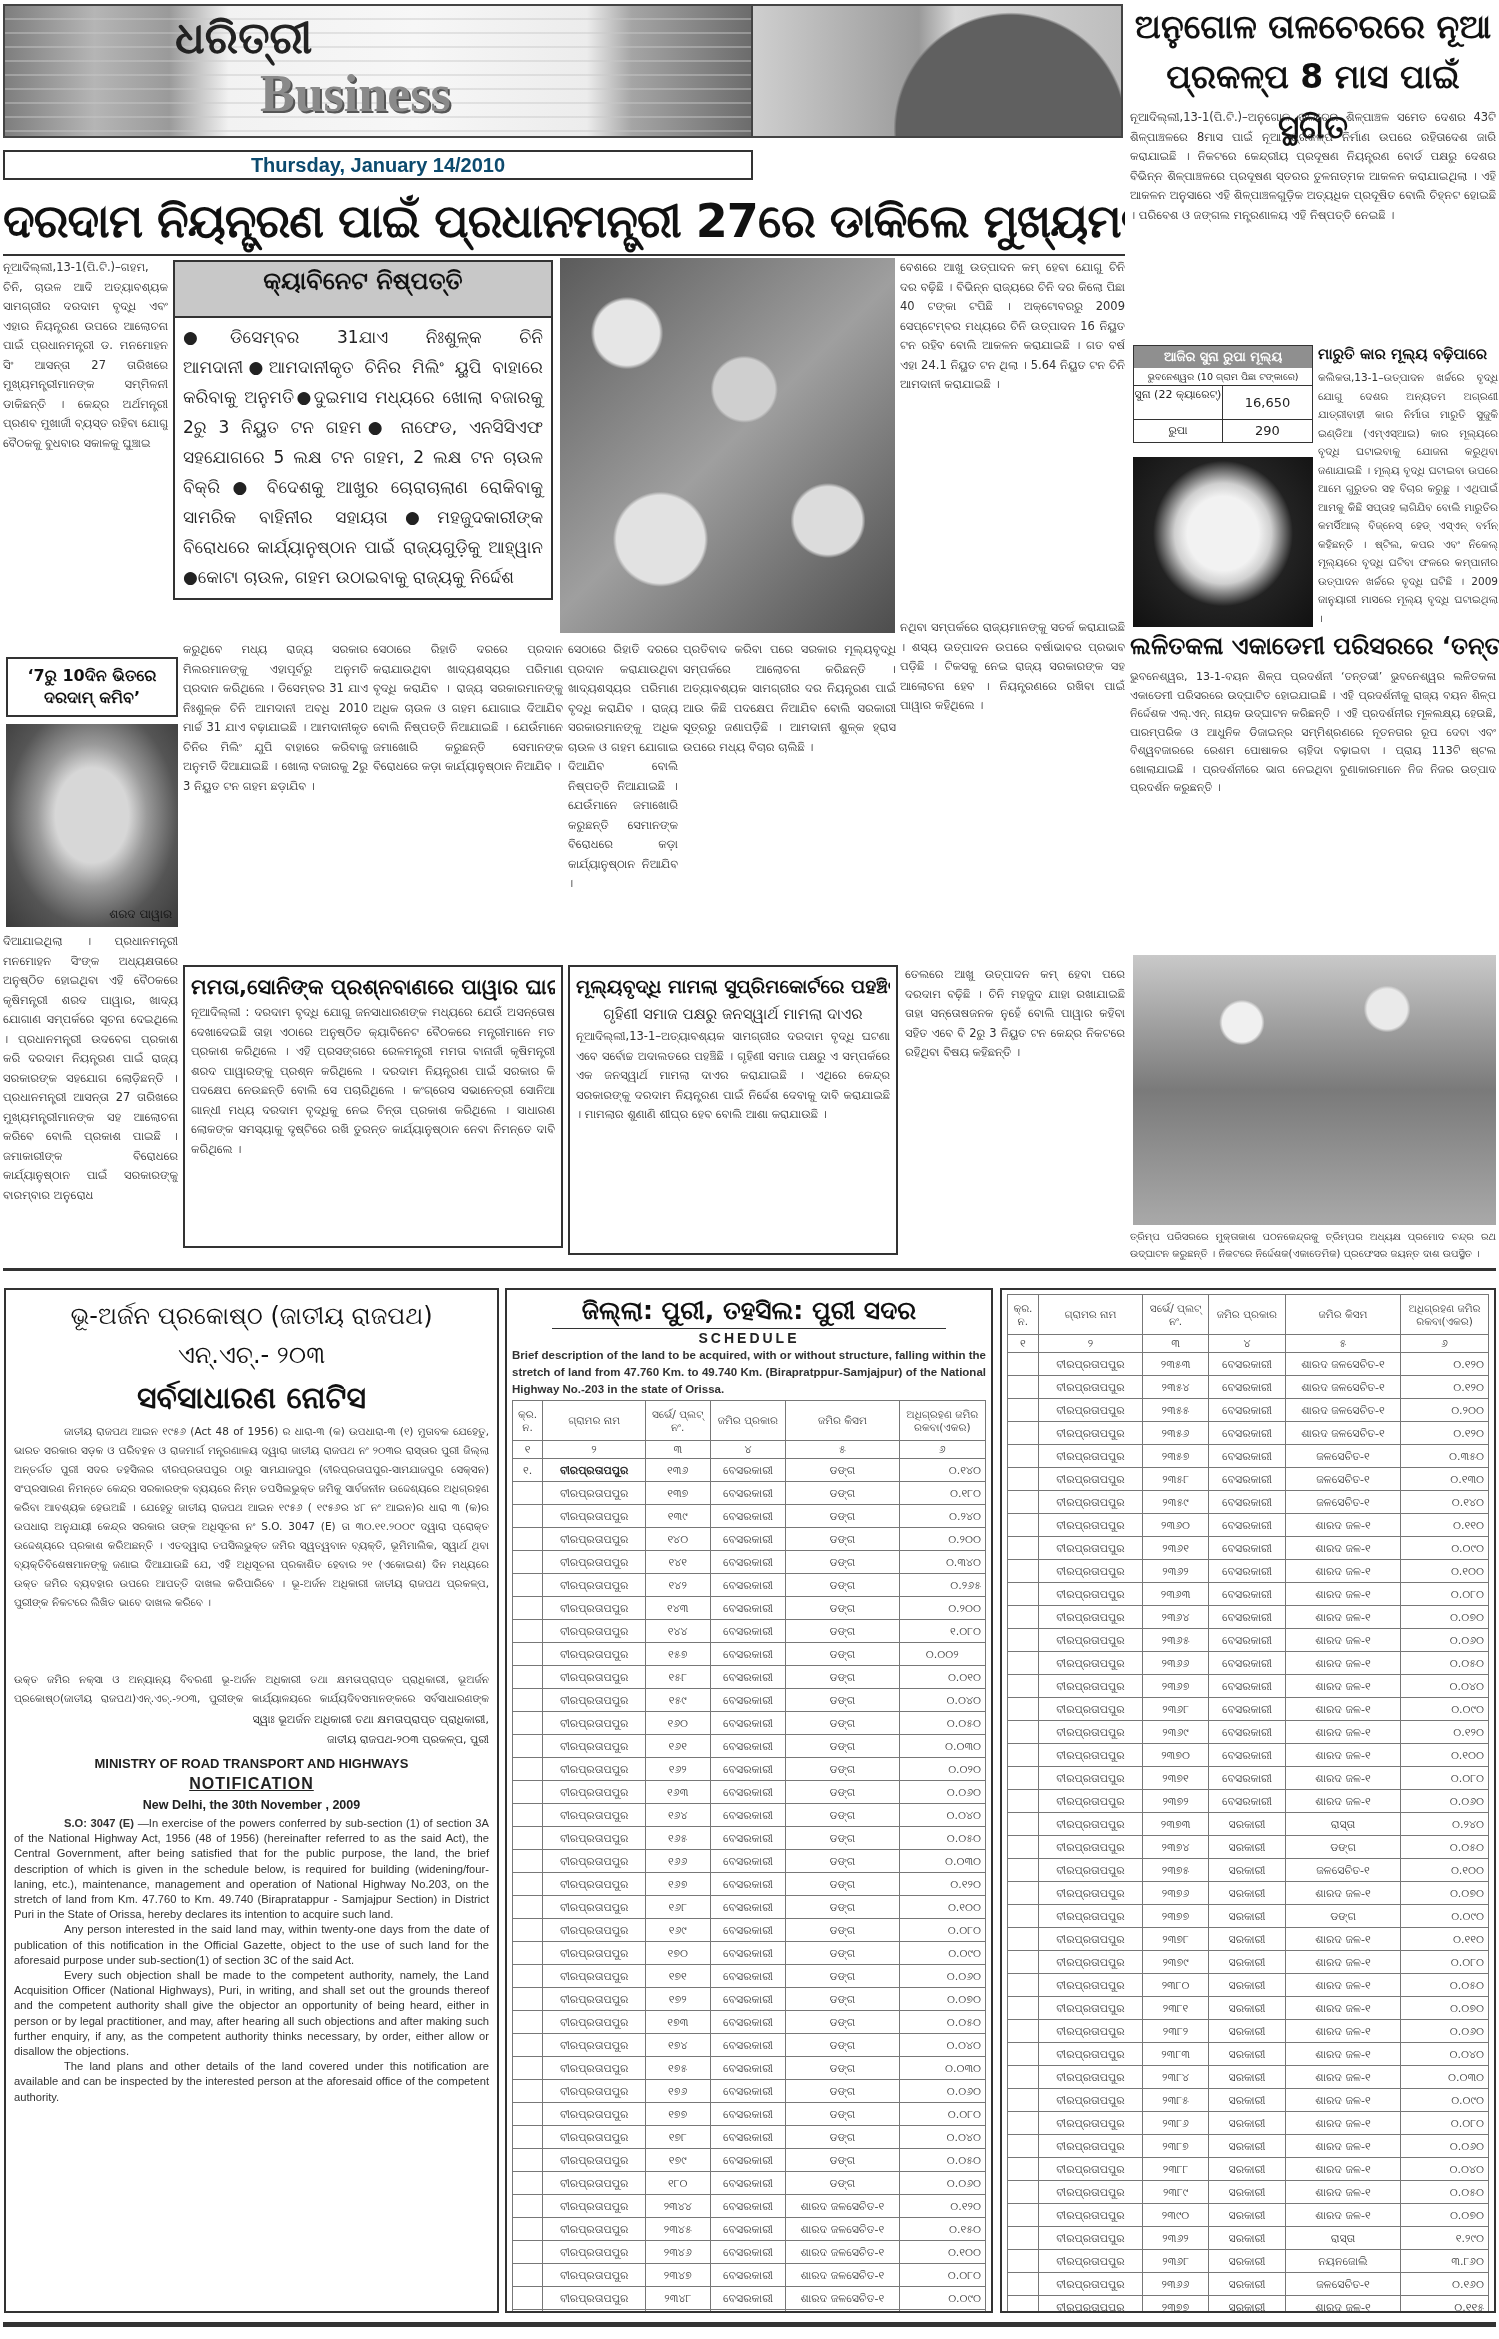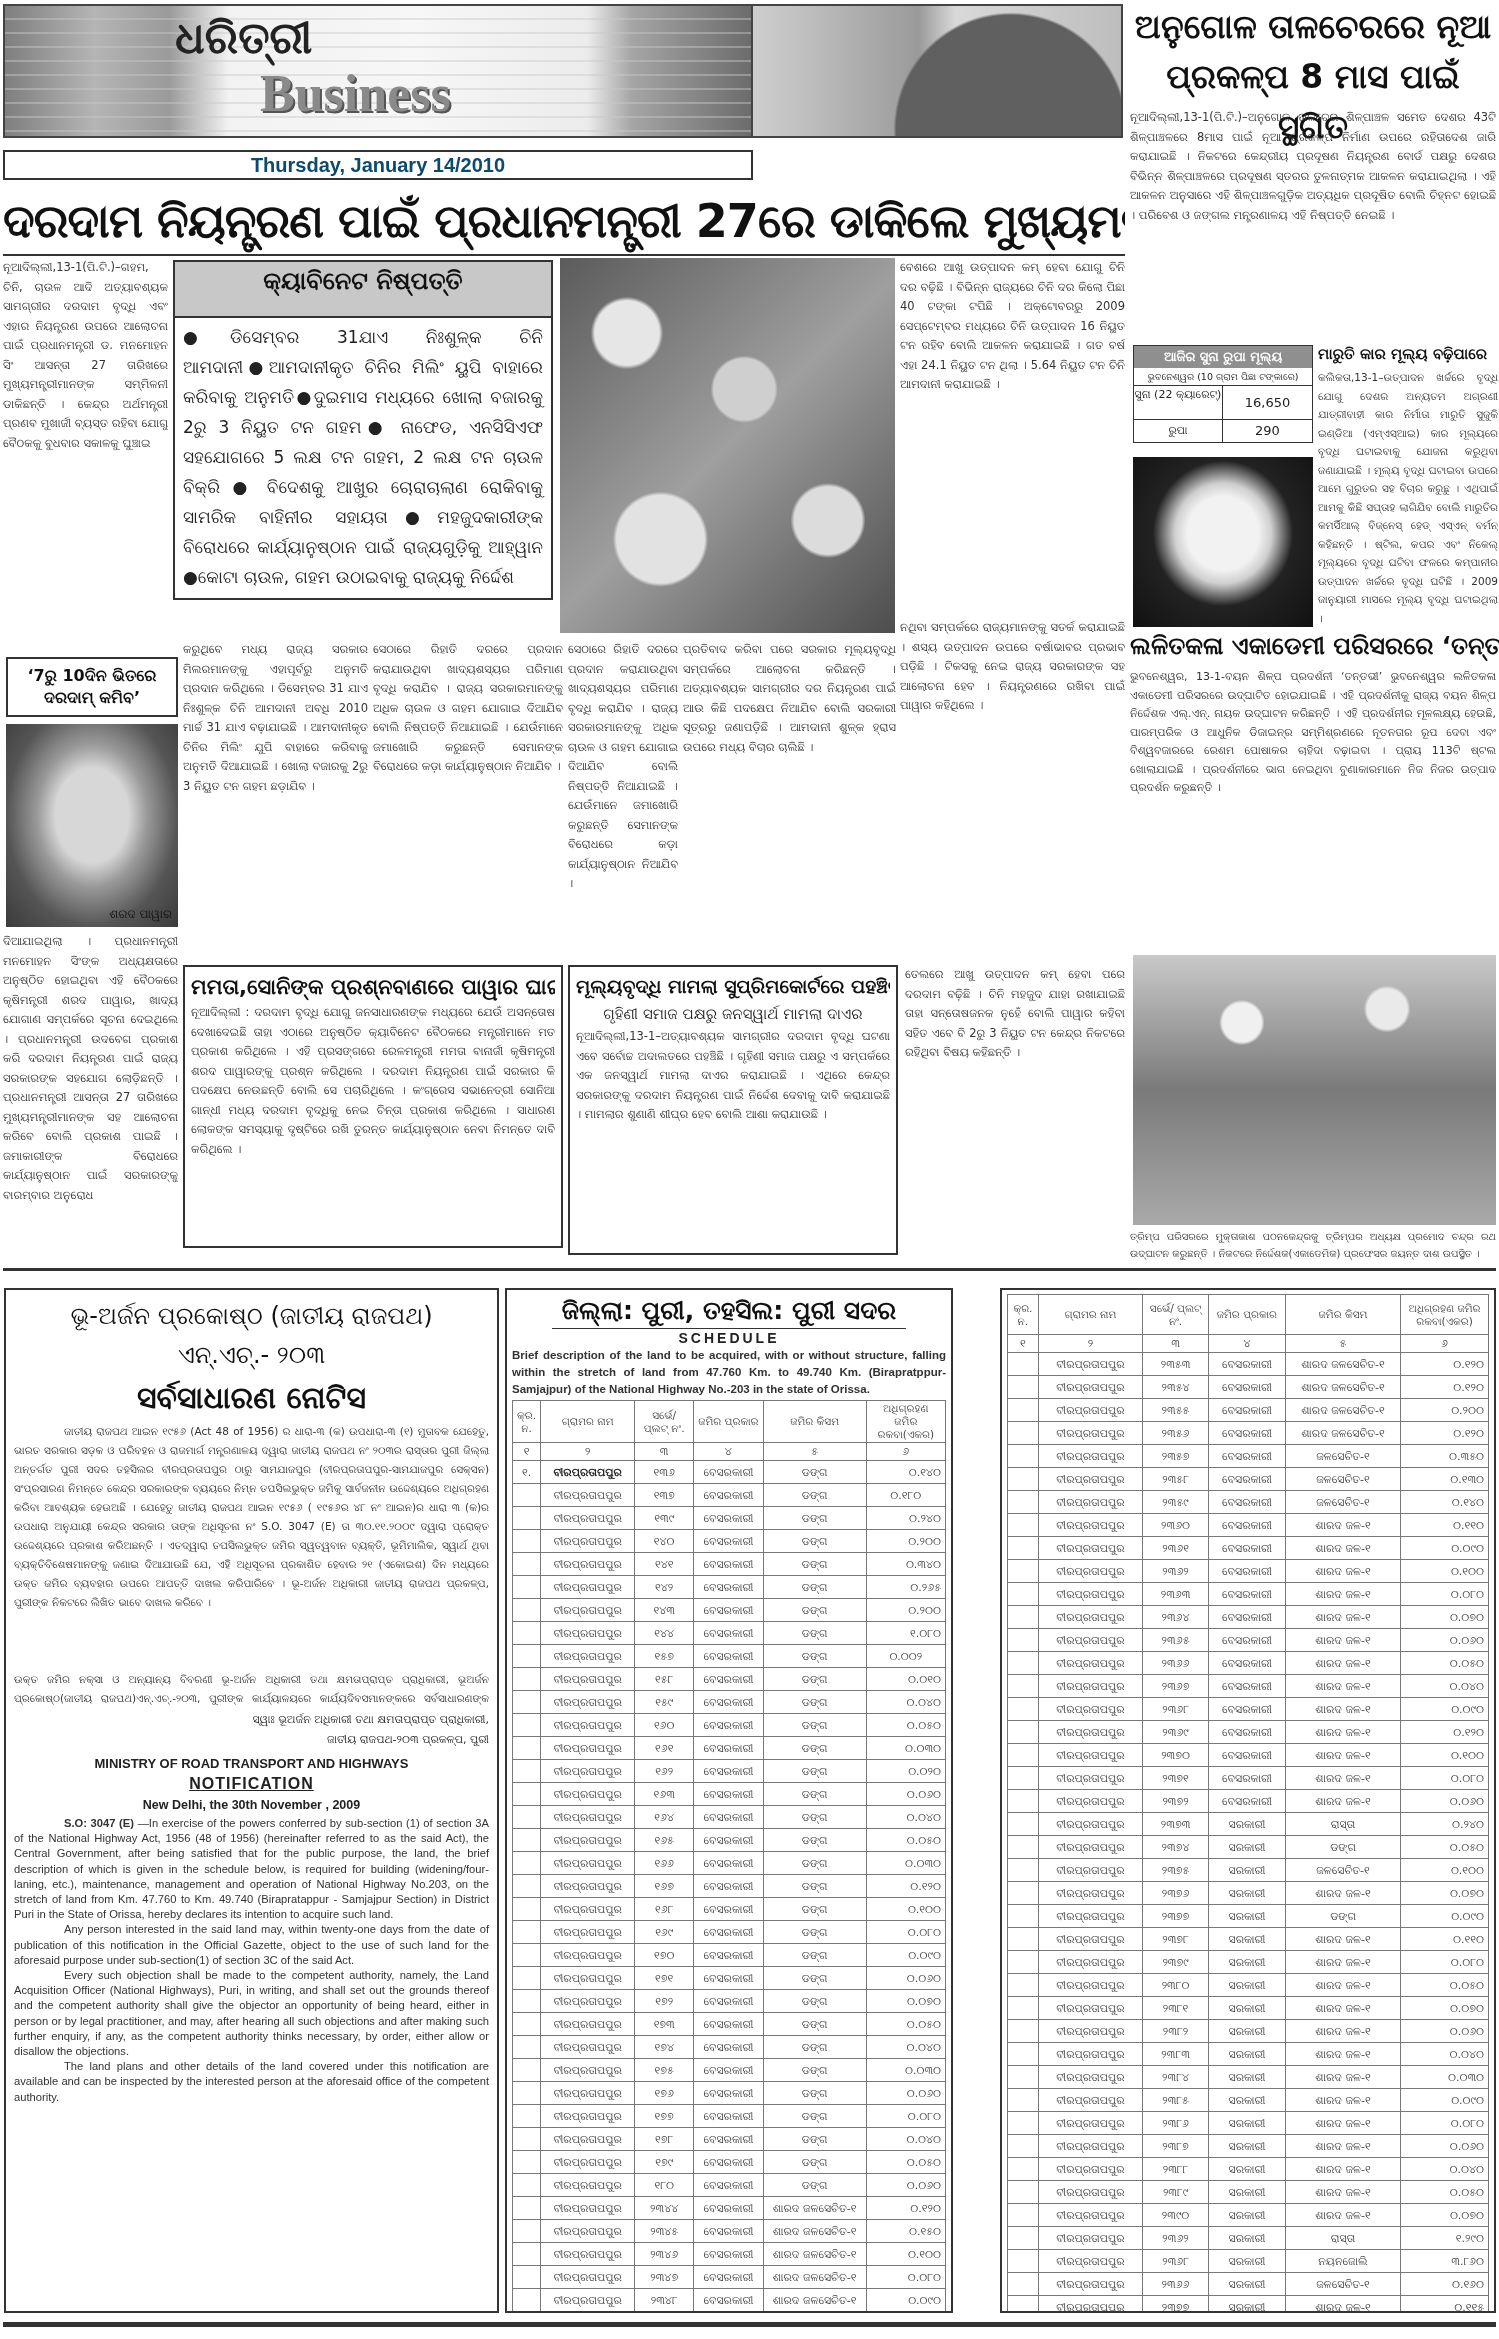--- a/index.html
+++ b/index.html
@@ -108,21 +108,21 @@
   <div style="text-align:center;font-family:'Liberation Sans',sans-serif;font-weight:bold;font-size:16px;line-height:20px;text-decoration:underline;letter-spacing:1px">NOTIFICATION</div>
   <div style="text-align:center;font-family:'Liberation Sans',sans-serif;font-weight:bold;font-size:12.5px;line-height:22px">New Delhi, the 30th November , 2009</div>
   <div style="font-family:'Liberation Sans',sans-serif;font-size:11.2px;line-height:15.2px;text-align:justify;color:#333">
     <p style="text-indent:50px"><b>S.O: 3047 (E)</b> <span>—In exercise of the powers conferred by sub-section (1) of section 3A of the National Highway Act, 1956 (48 of 1956) (hereinafter referred to as the said Act), the Central Government, after being satisfied that for the public purpose, the land, the brief description of which is given in the schedule below, is required for building (widening/four-laning, etc.), maintenance, management and operation of National Highway No.203, on the stretch of land from Km. 47.760 to Km. 49.740 (Birapratappur - Samjajpur Section) in District Puri in the State of Orissa, hereby declares its intention to acquire such land.</span></p>
     <p style="text-indent:50px">Any person interested in the said land may, within twenty-one days from the date of publication of this notification in the Official Gazette, object to the use of such land for the aforesaid purpose under sub-section(1) of section 3C of the said Act.</p>
     <p style="text-indent:50px">Every such objection shall be made to the competent authority, namely, the Land Acquisition Officer (National Highways), Puri, in writing, and shall set out the grounds thereof and the competent authority shall give the objector an opportunity of being heard, either in person or by legal practitioner, and may, after hearing all such objections and after making such further enquiry, if any, as the competent authority thinks necessary, by order, either allow or disallow the objections.</p>
     <p style="text-indent:50px">The land plans and other details of the land covered under this notification are available and can be inspected by the interested person at the aforesaid office of the competent authority.</p>
   </div>
 </div>
 
-<div class="abs" style="left:505px;top:1288px;width:448px;height:1025px;border:2px solid #333;padding:4px 5px;overflow:hidden">
+<div class="abs" style="left:505px;top:1288px;width:488px;height:1025px;border:2px solid #333;padding:4px 5px;overflow:hidden">
   <div style="text-align:center;font-size:25px;font-weight:bold;line-height:34px;color:#111;border-bottom:1px solid #333;margin:0 40px">ଜିଲ୍ଲା: ପୁରୀ, ତହସିଲ: ପୁରୀ ସଦର</div>
   <div style="text-align:center;font-family:'Liberation Sans',sans-serif;font-weight:bold;font-size:14px;letter-spacing:3px;line-height:18px">SCHEDULE</div>
   <div style="font-family:'Liberation Sans',sans-serif;font-weight:bold;font-size:11.5px;line-height:17px;color:#333;text-align:justify;margin-bottom:2px">Brief description of the land to be acquired, with or without structure, falling within the stretch of land from 47.760 Km. to 49.740 Km. (Birapratppur-Samjajpur) of the National Highway No.-203 in the state of Orissa.</div>
   <table>
     <thead id="left-head">
         <tr>
           <th style="width: 28px; height: 40px; font-size: 10.5px;">କ୍ର. ନ.</th>
           <th style="width: 95px; height: 40px; font-size: 10.5px;">ଗ୍ରାମର ନାମ</th>
           <th style="width: 60px; height: 40px; font-size: 10.5px;">ସର୍ଭେ/ ପ୍ଲଟ୍ ନଂ.</th>
           <th style="width: 70px; height: 40px; font-size: 10.5px;">ଜମିର ପ୍ରକାର</th>
@@ -146,21 +146,21 @@
           <td>ବେସରକାରୀ</td>
           <td>ଡଙ୍ଗ</td>
           <td style="text-align: right;">୦.୧୪୦</td>
         </tr>
         <tr>
           <td></td>
           <td>ବୀରପ୍ରତାପପୁର</td>
           <td>୧୩୭</td>
           <td>ବେସରକାରୀ</td>
           <td>ଡଙ୍ଗ</td>
-          <td style="">୦.୧୮୦</td>
+          <td style="text-align: right;">୦.୧୮୦</td>
         </tr>
         <tr>
           <td></td>
           <td>ବୀରପ୍ରତାପପୁର</td>
           <td>୧୩୯</td>
           <td>ବେସରକାରୀ</td>
           <td>ଡଙ୍ଗ</td>
           <td style="text-align: right;">୦.୨୪୦</td>
         </tr>
         <tr>

